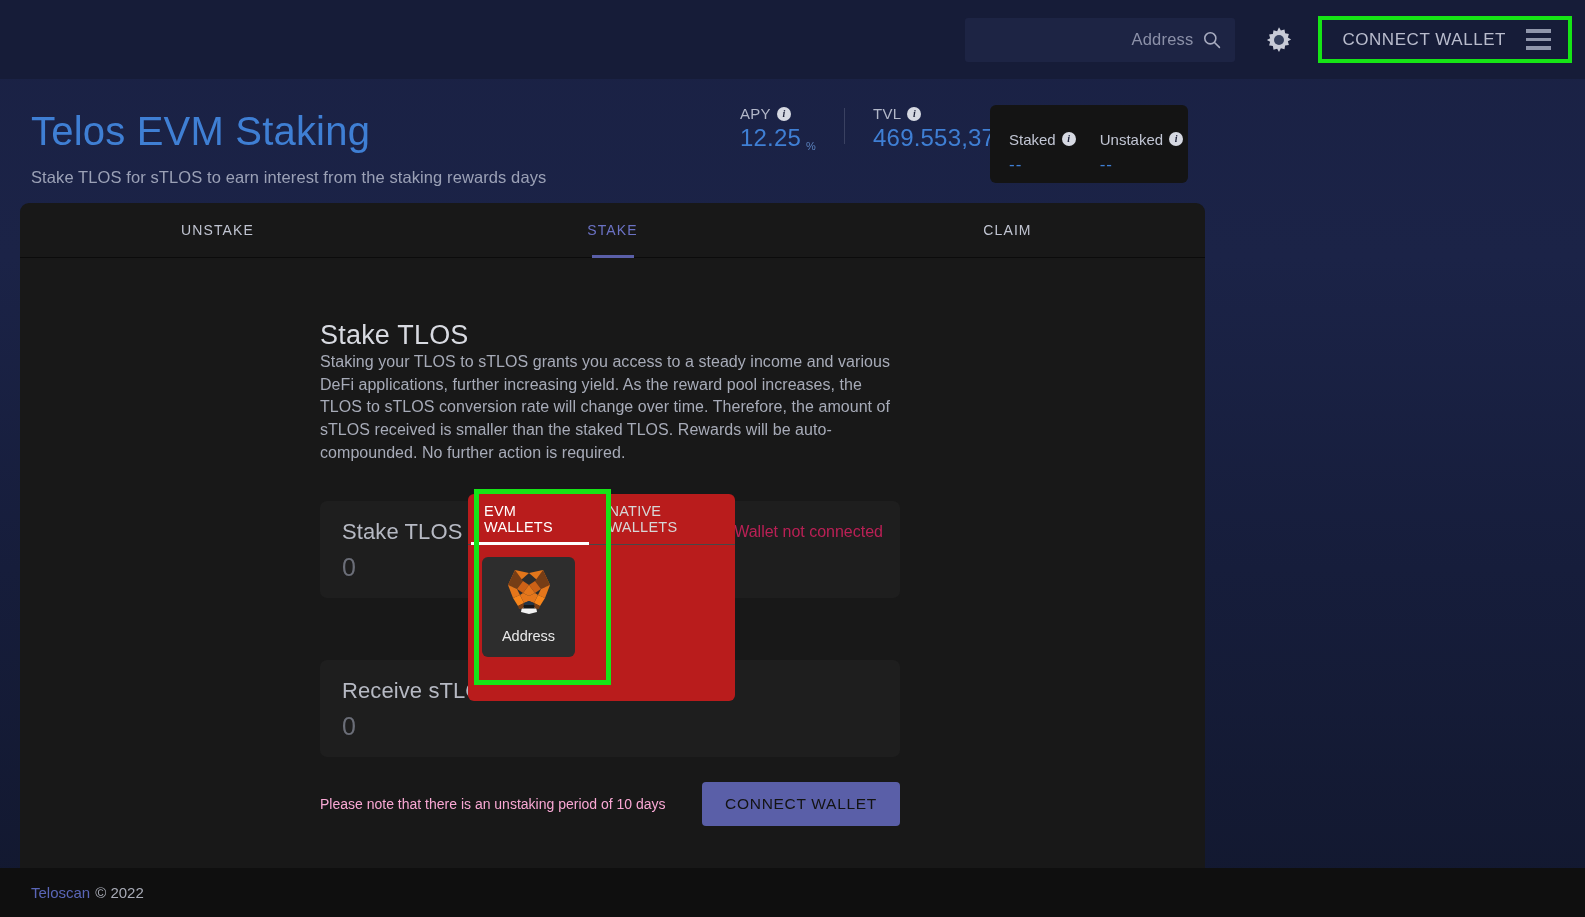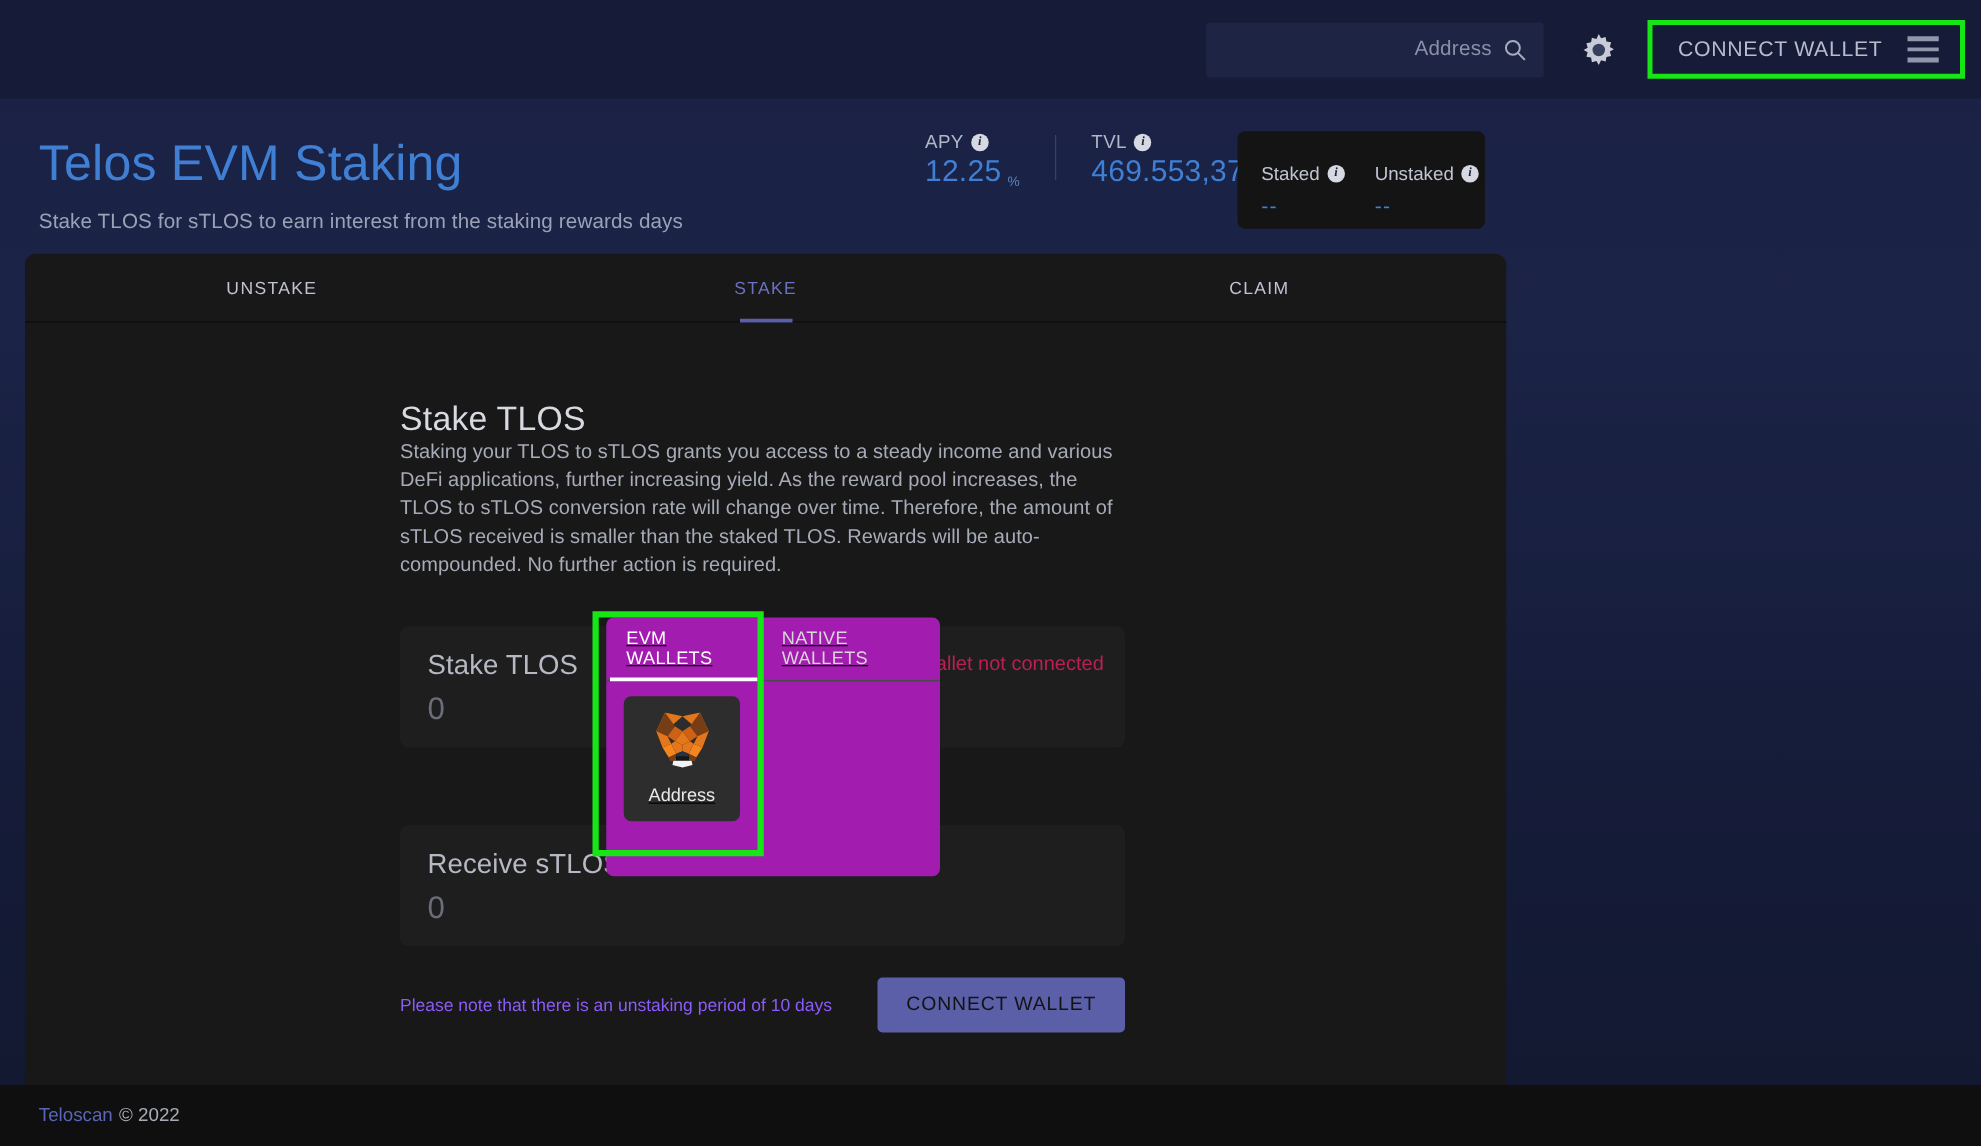--- a/index.html
+++ b/index.html
@@ -142,36 +142,35 @@
   .io-error {
     position: absolute; right: 17px; top: 22px;
     color: #ba2055; font-size: 16px;
   }
   .io-card.second { margin-top: 62px; }
 
   .footnote-row {
     margin-top: 25px; width: 580px;
     display: flex; align-items: center; justify-content: space-between;
   }
-  .footnote { color: #8b5cf6; font-size: 14px; text-align: center; }
+  .footnote { color: #f9a8d4; font-size: 14px; text-align: center; }
   .connect-wallet-btn {
     background: #5a5fa8; color: #131313;
     border: none; border-radius: 4px;
     padding: 13px 23px; font-size: 15.5px; letter-spacing: .7px;
     font-family: "Liberation Sans", sans-serif;
     cursor: pointer;
   }
 
   
   .wallet-modal {
-    position: absolute; left: 485px; top: 494px;
+    position: absolute; left: 468px; top: 494px;
     width: 267px; height: 207px;
-    background: #a21caf; border-radius: 6px;
+    background: #b91c1c; border-radius: 6px;
     z-index: 40;
-    text-decoration: underline;
   }
   .wm-tabs { display: flex; height: 51px; border-bottom: 1px solid #484848; }
   .wm-tab {
     display: flex; align-items: center; justify-content: center;
     padding: 0 16px; color: #d7d7d7; font-size: 14.5px; letter-spacing: .25px;
     position: relative; cursor: pointer;
   }
   .wm-tab.active { color: #ffffff; }
   .wm-tab.active::after {
     content: ""; position: absolute; bottom: -1px; left: 3px; right: 3px;

